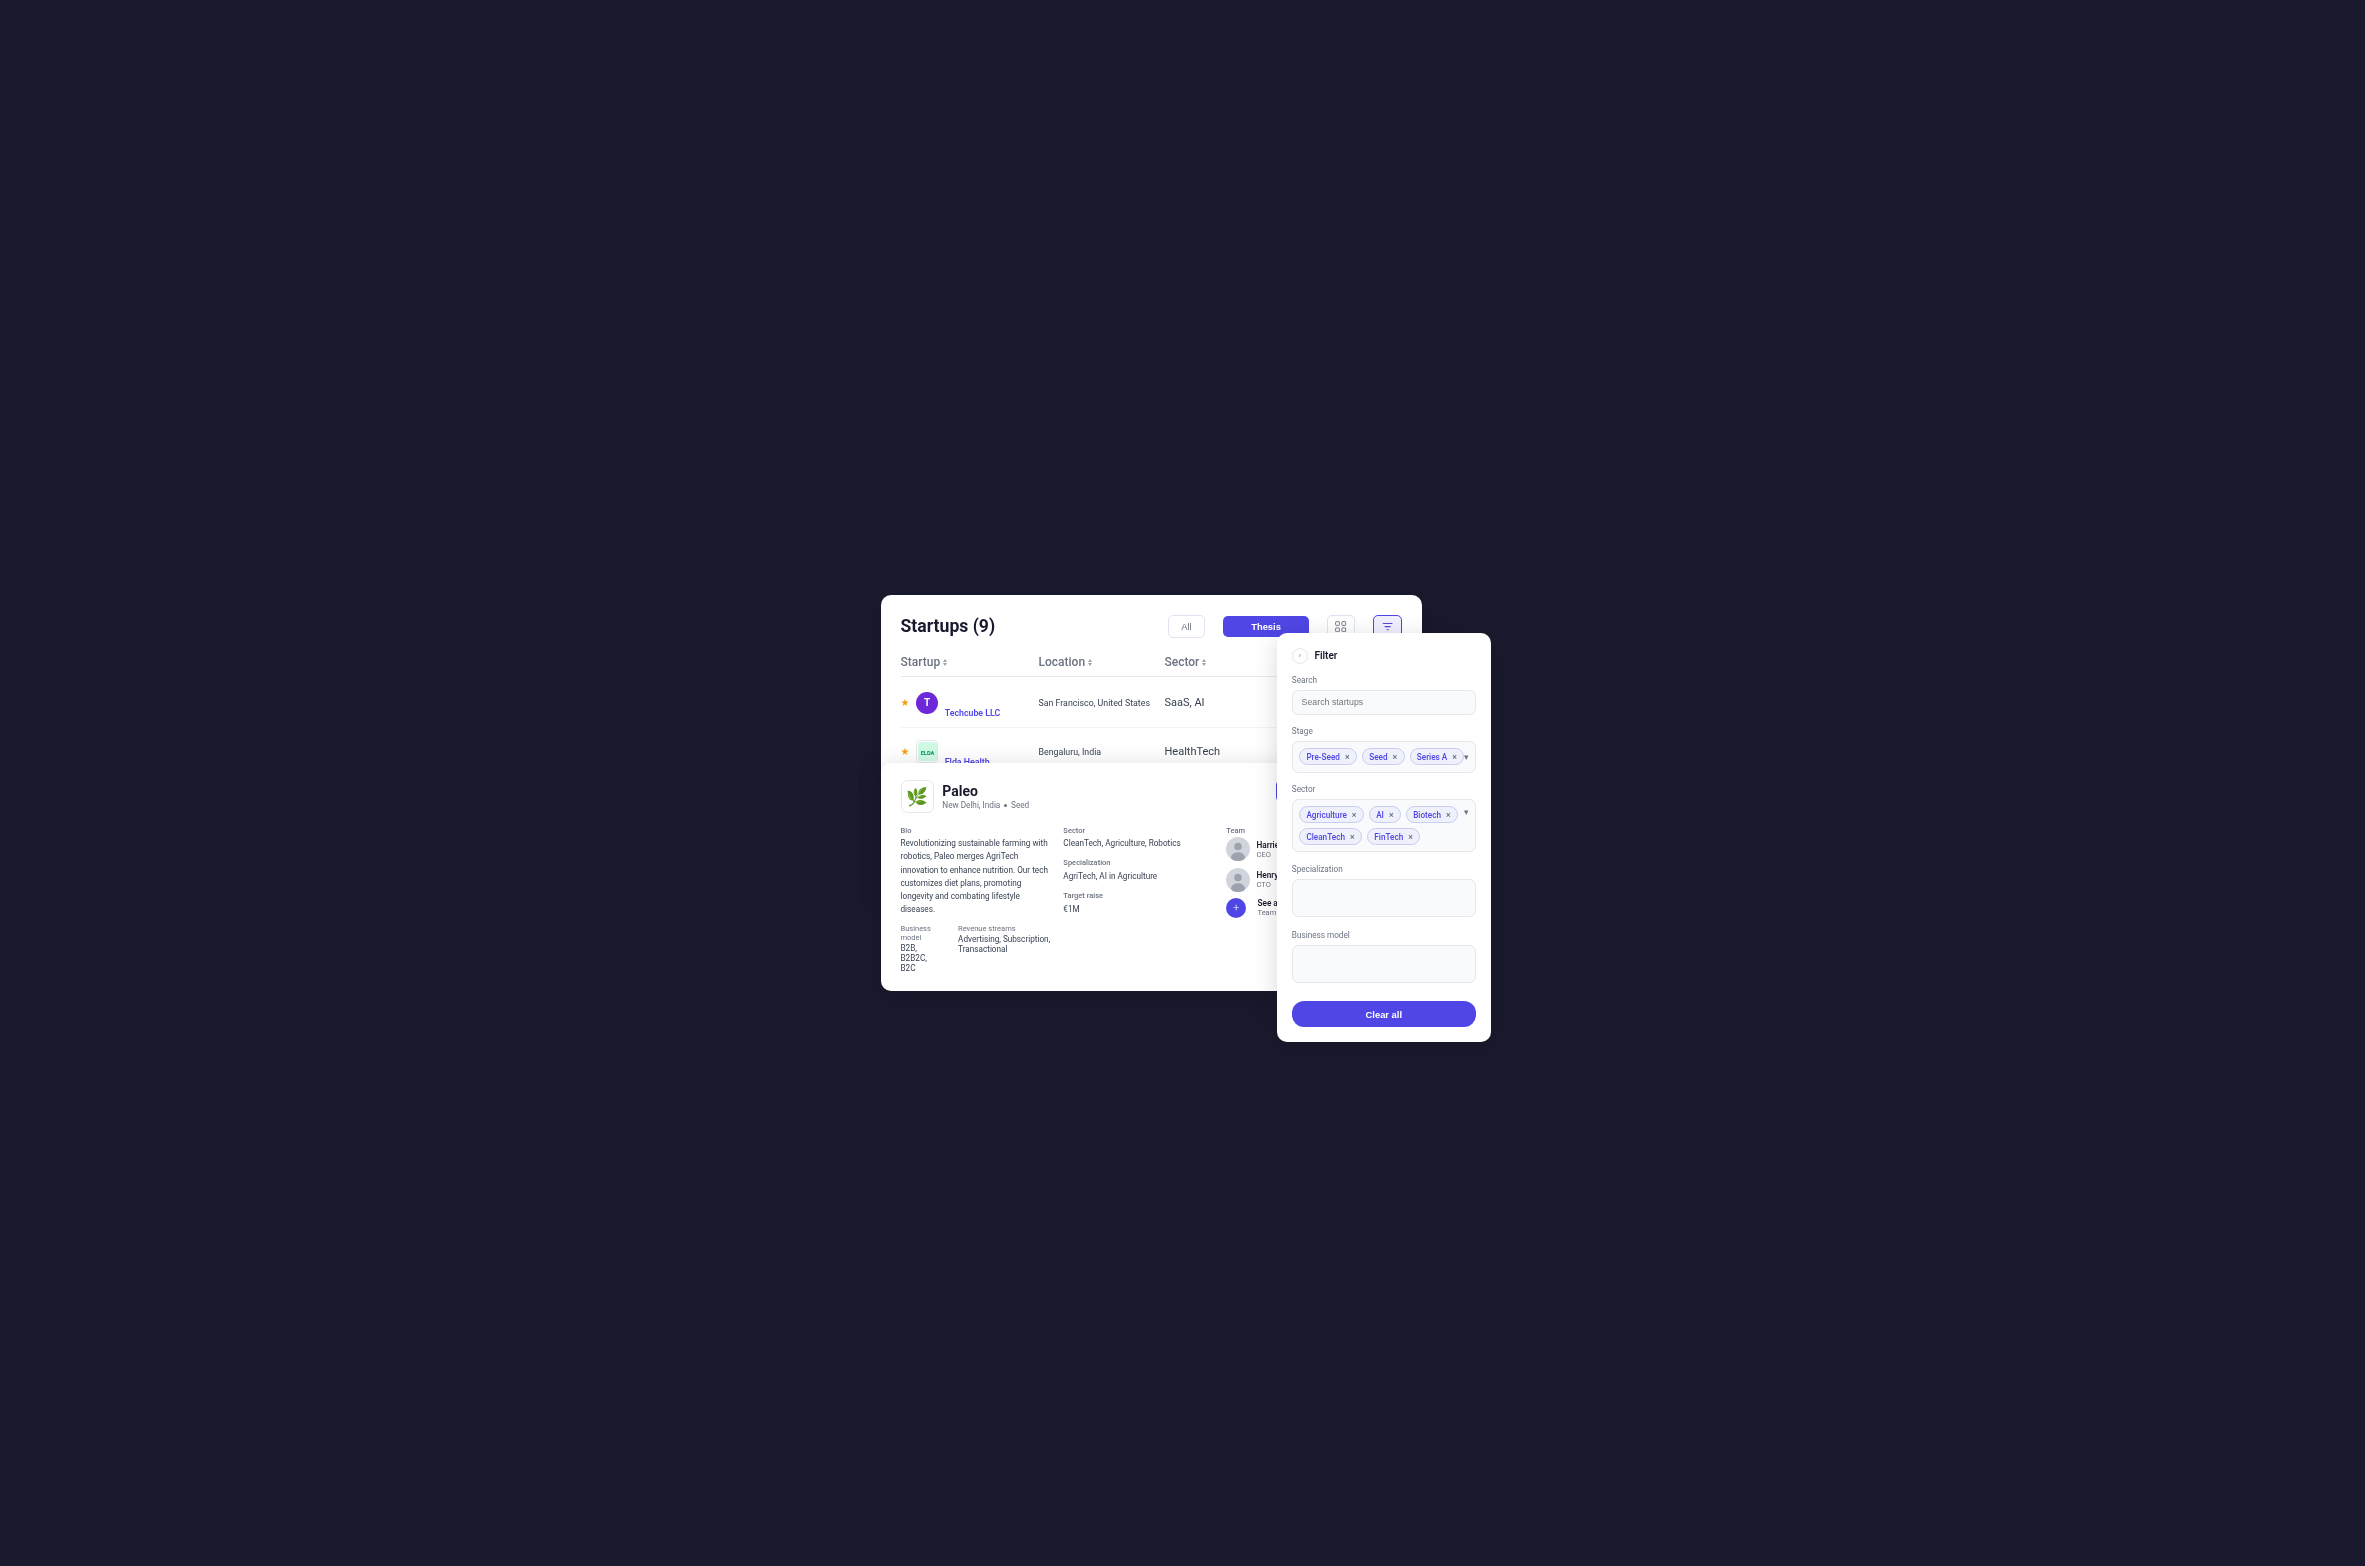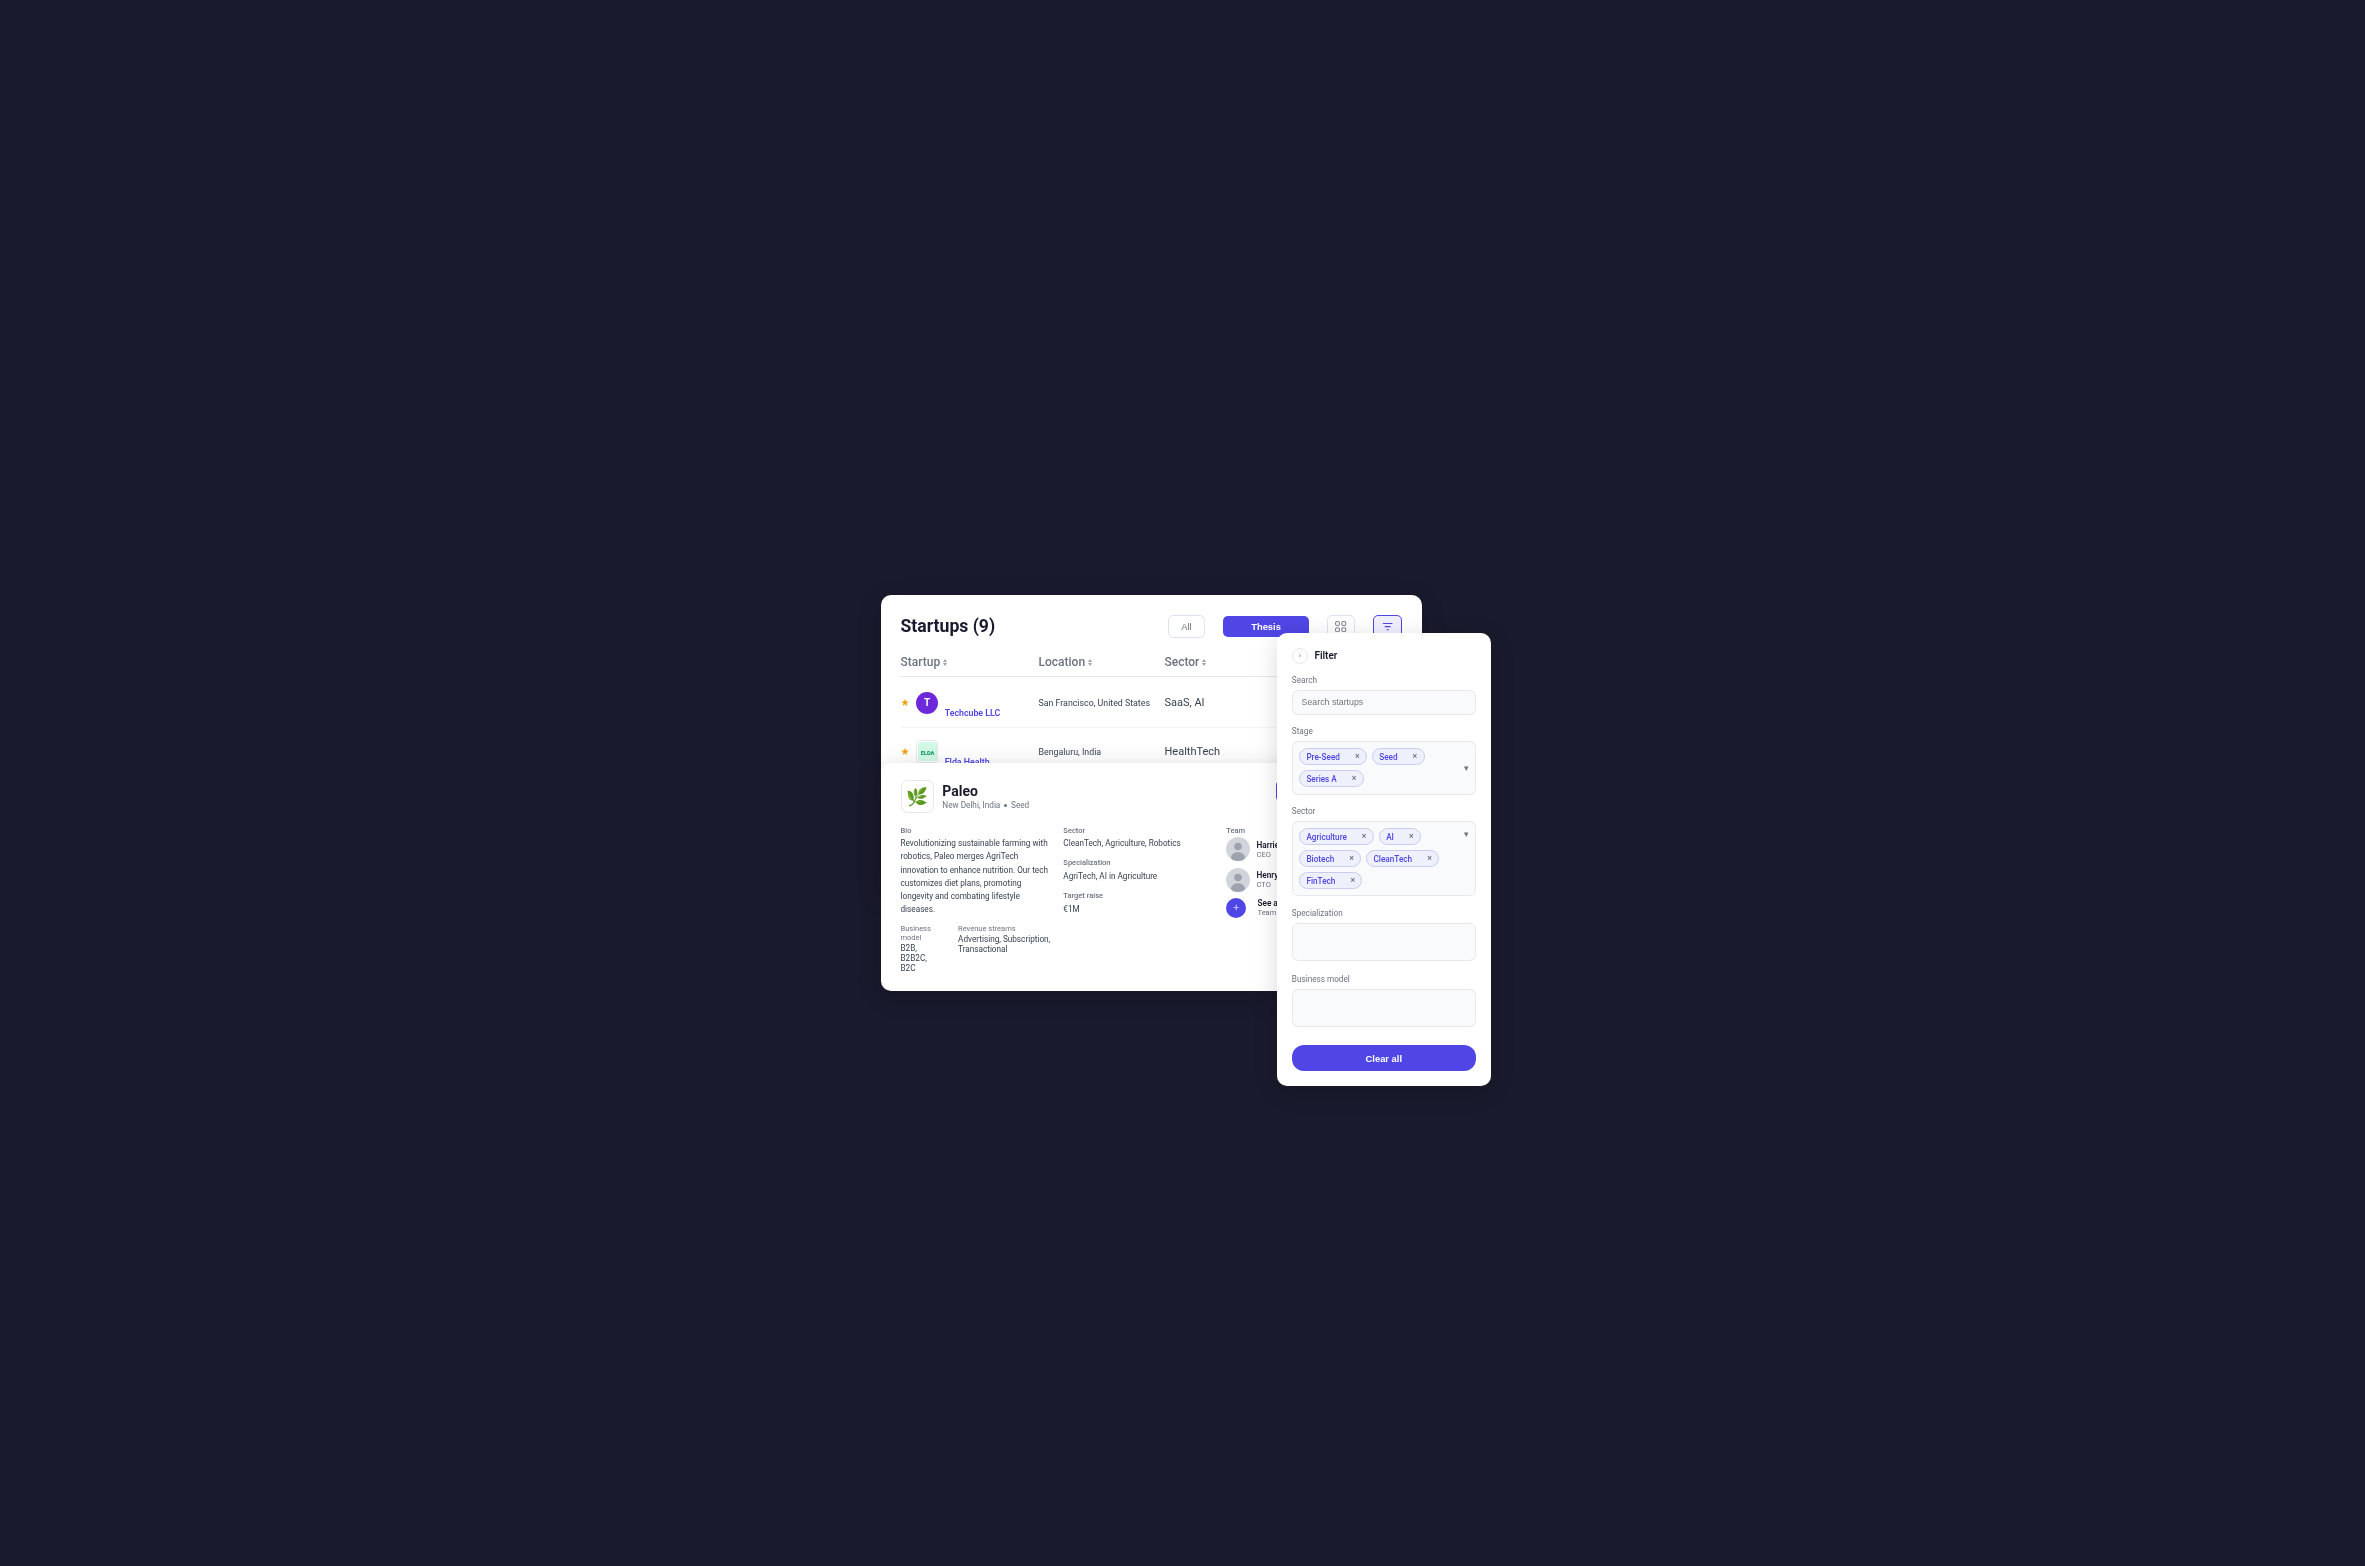--- a/index.html
+++ b/index.html
@@ -434,22 +434,22 @@
       gap: 5px;
       padding: 6.3px;
       border: 0.9px solid #e5e7eb;
       border-radius: 6.3px;
       background: #f9fafb;
       position: relative;
     }
 
     .tag {
       display: flex;
-      align-items: flex-start;
-      gap: 15px;
+      align-items: flex-end;
+      gap: 5px;
       background: #eef0fb;
       border: 0.9px solid #c7ccf0;
       border-radius: 12.6px;
       padding: 2.5px 6.3px;
       font-size: 8.2px;
       color: #4f46e5;
       font-weight: 500;
     }
 
     .tag-x {

